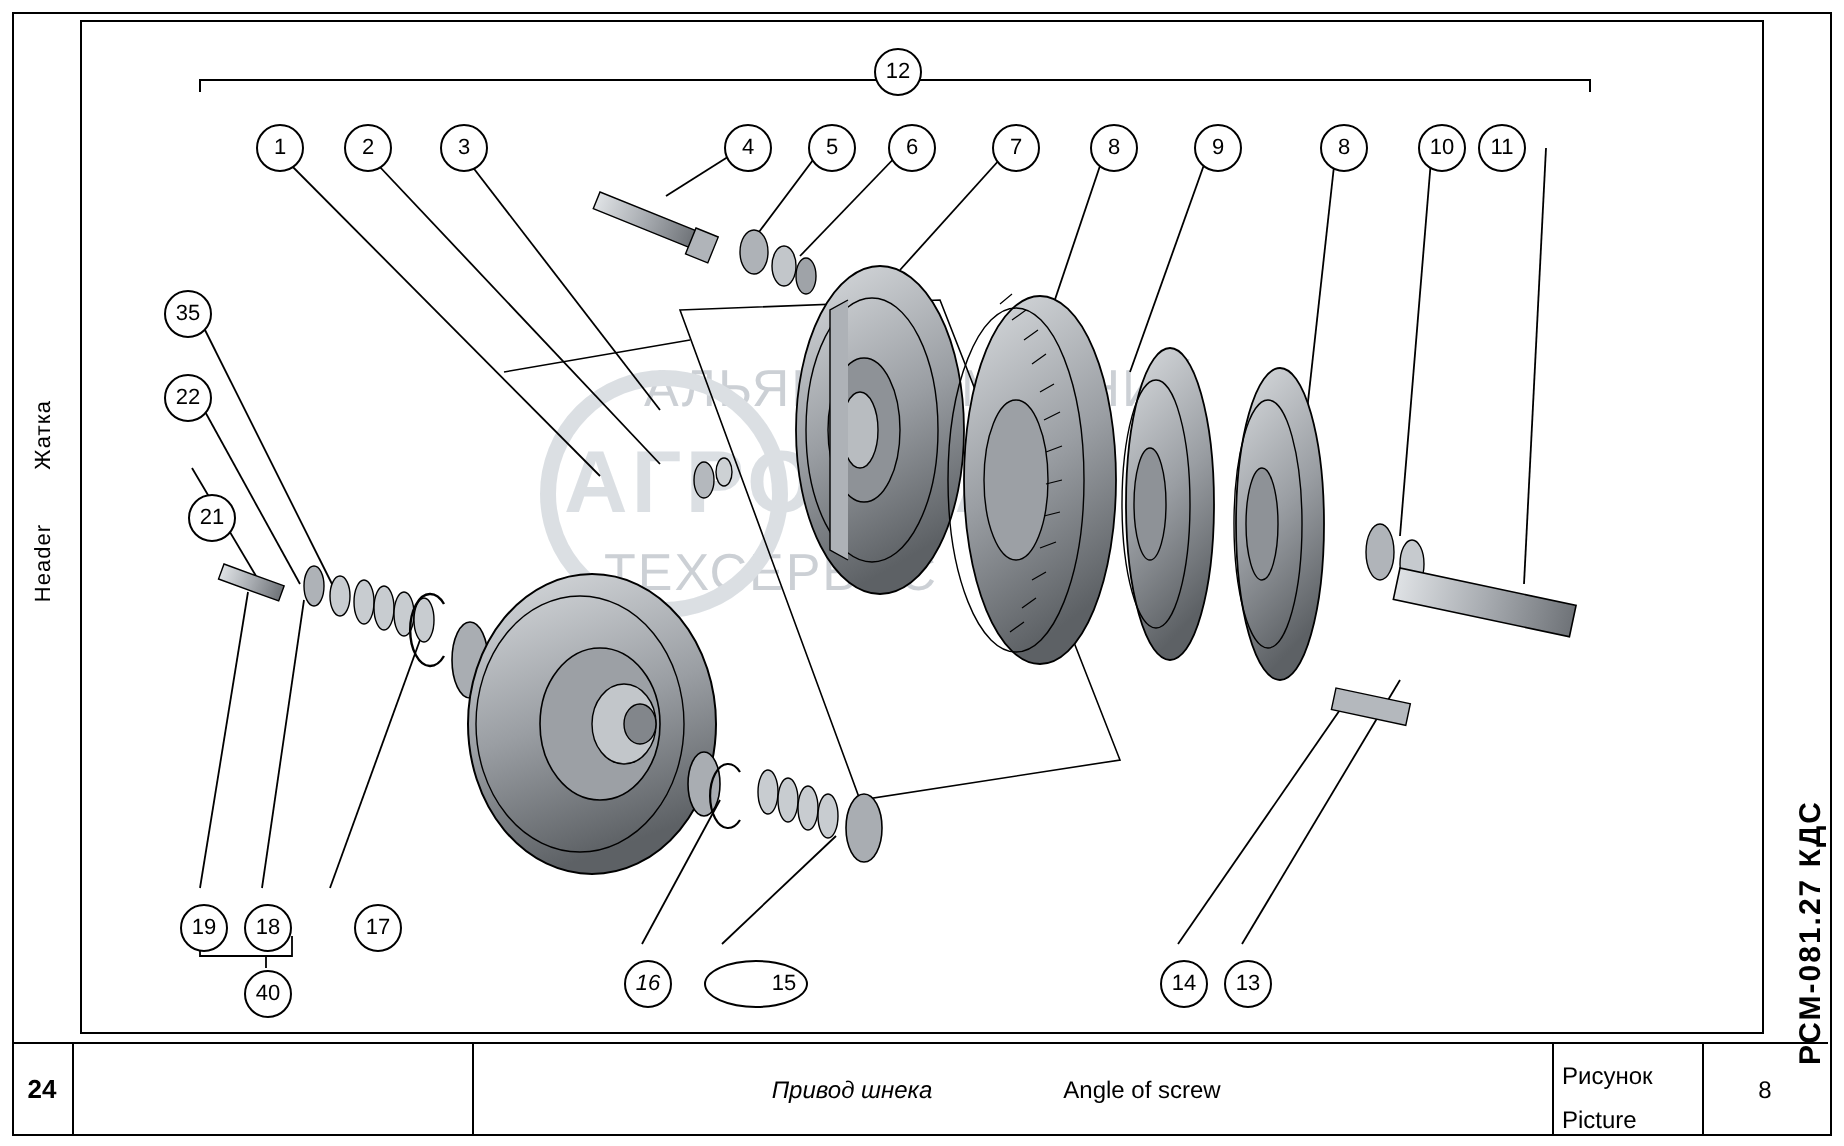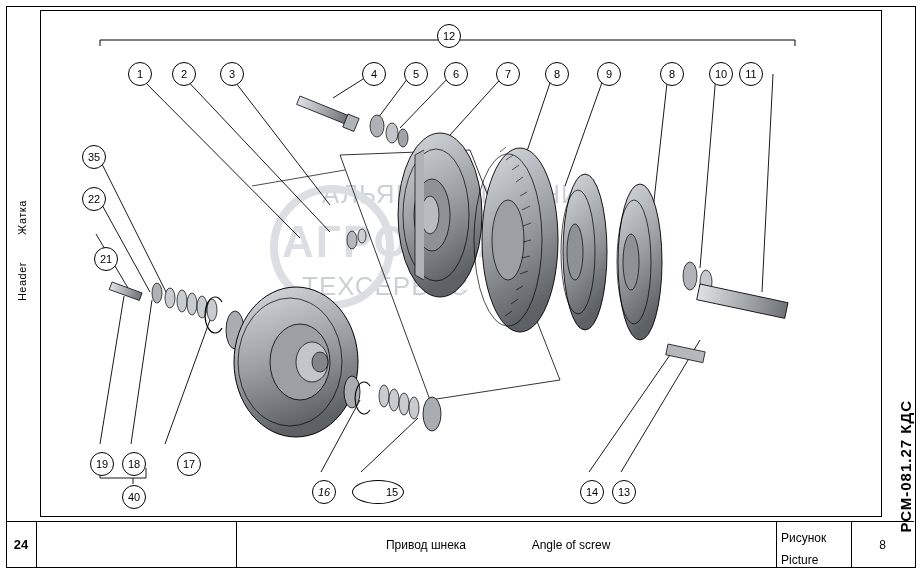--- a/index.html
+++ b/index.html
@@ -219,21 +219,21 @@
     </div>
 
   <div id="bottombar">
     <div class="vline" style="left:30px;"></div>
     <div class="vline" style="left:230px;"></div>
     <div class="vline" style="left:770px;"></div>
     <div class="vline" style="left:845px;"></div>
 
     <div class="bcell num24" style="left:0px;width:30px;">24</div>
 
-    <div class="bcell" style="left:360px;width:120px;">Привод шнека</div>
+    <div class="bcell" style="left:360px;width:120px;font-style:italic;">Привод шнека</div>
     <div class="bcell" style="left:495px;width:140px;">Angle of screw</div>
 
     <div class="bcell" style="left:775px;width:68px;justify-content:flex-start;align-items:flex-start;padding-top:9px;">Рисунок</div>
     <div class="bcell" style="left:775px;width:68px;justify-content:flex-start;align-items:flex-end;padding-bottom:9px;">Picture</div>
     <div class="bcell" style="left:845px;width:63px;">8</div>
   </div>
 
 </div>
 
 </body></html>

